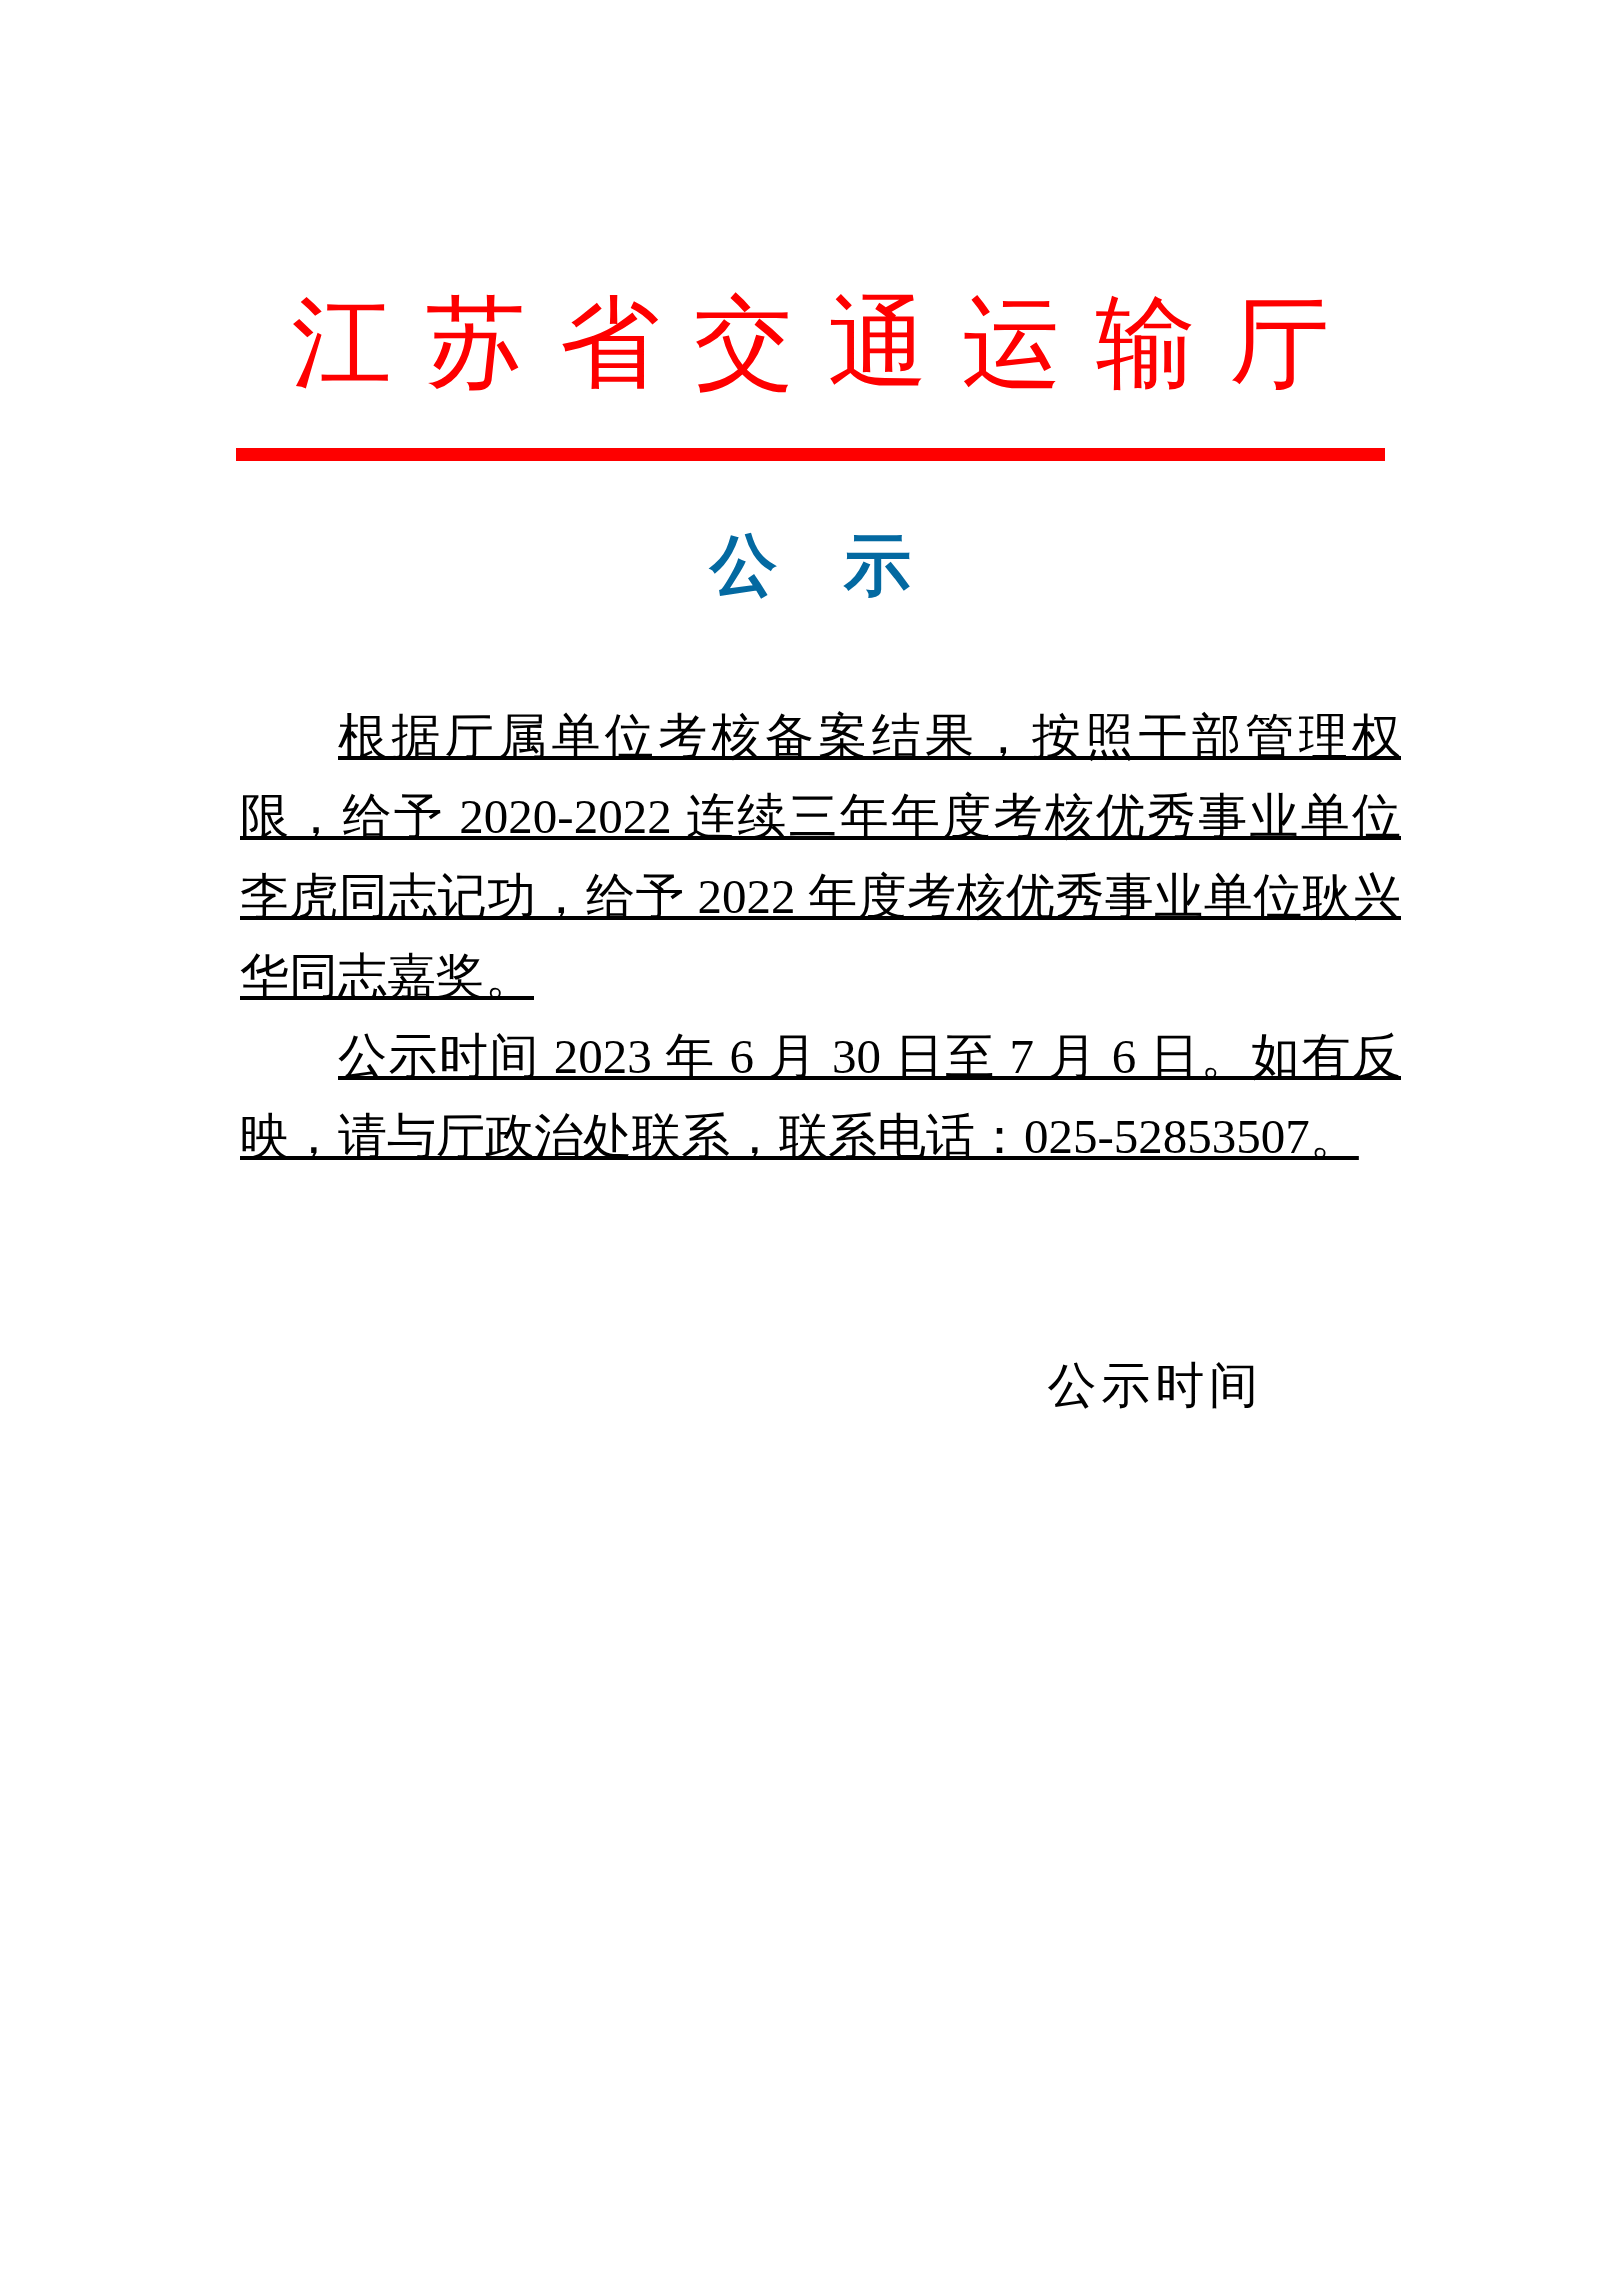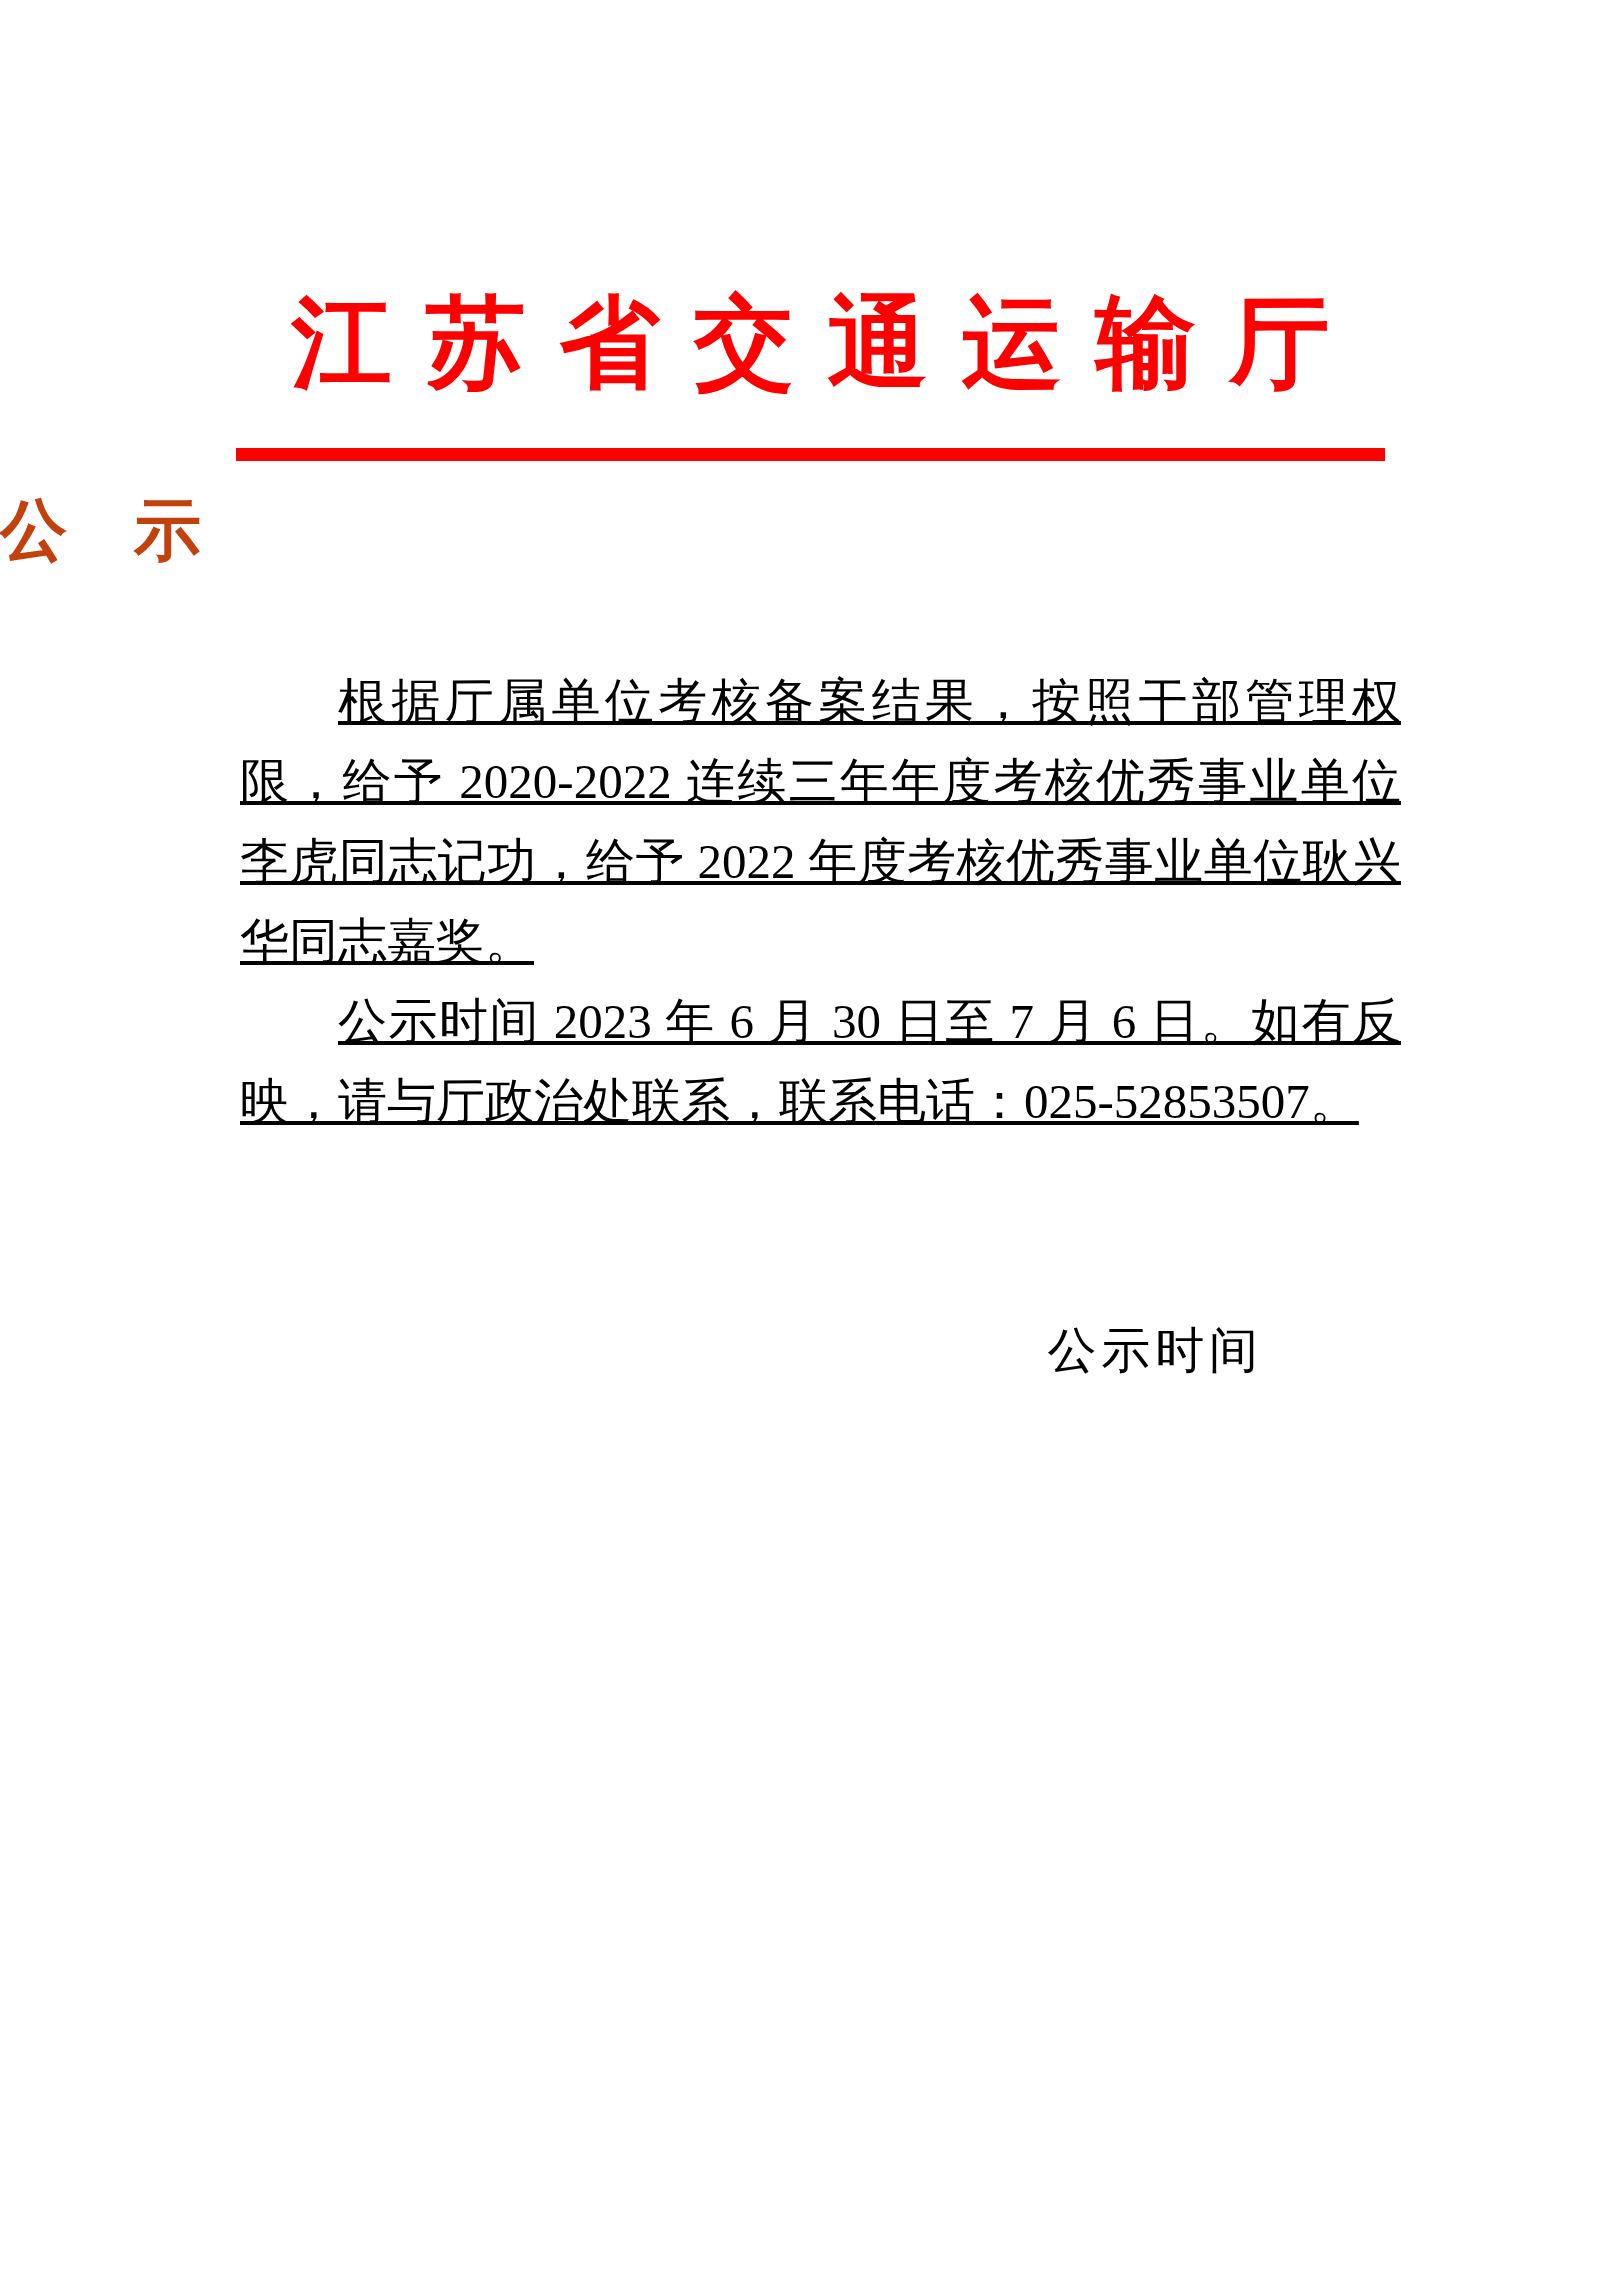--- a/index.html
+++ b/index.html
@@ -17,38 +17,39 @@
     height: 2293px;
     background: #ffffff;
   }
   .letterhead {
     padding-top: 294px;
     text-align: center;
   }
   .letterhead-title {
     font-size: 100px;
     line-height: 1.0;
-    font-weight: bold;
+    font-weight: normal;
     color: #fe0000;
     letter-spacing: 0.34em;
     text-indent: 0.34em;
     white-space: nowrap;
   }
   .red-rule {
     width: 1149px;
     height: 12.7px;
     background: #fe0000;
     margin: 54px auto 0 auto;
   }
   .notice-title {
-    margin-top: 36px;
+    margin-top: 71px;
+    text-align: center;
     font-size: 67px;
     line-height: 1.0;
     font-weight: bold;
-    color: #c2410c;
+    color: #0369a1;
     white-space: pre;
   }
   .body-text {
     margin: 98px 220px 0 240px;
     font-size: 49px;
     line-height: 80px;
     text-align: justify;
     text-decoration: underline;
   }
   .body-text p {

